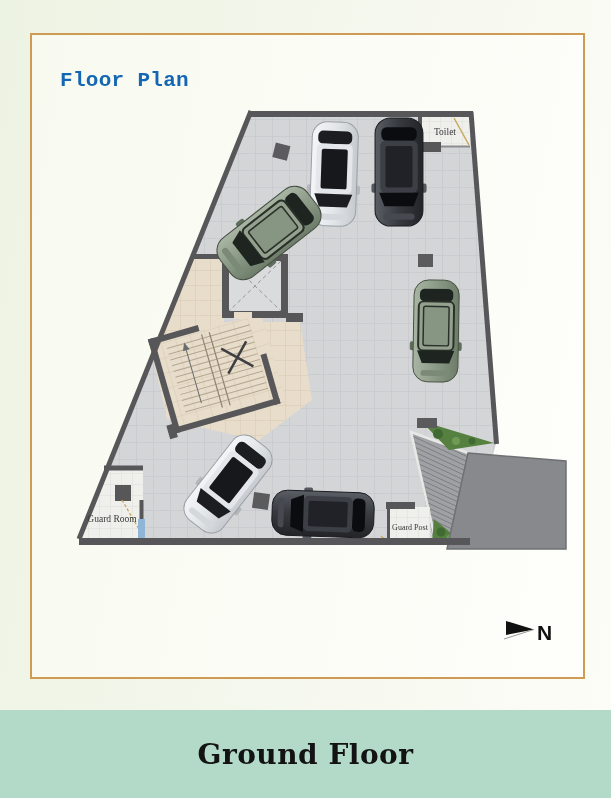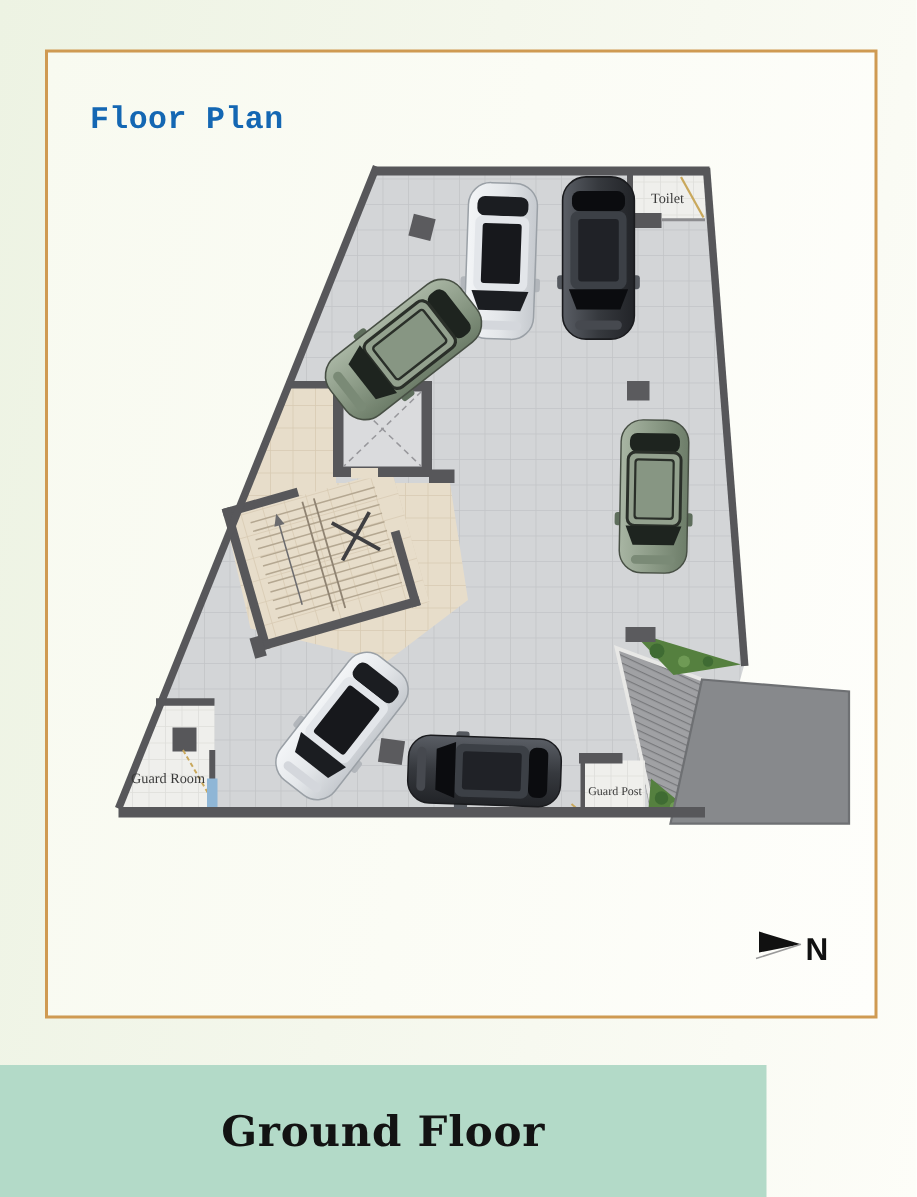--- a/index.html
+++ b/index.html
@@ -12,21 +12,21 @@
     position:absolute;left:30px;top:33px;width:551px;height:642px;
     border:2px solid #cf9a52;
     background:linear-gradient(100deg,#f8faf0 0%,#fbfcf5 50%,#fefefb 100%);
   }
   .title{
     position:absolute;left:28px;top:24px;
     font-family:Liberation Mono, monospace;font-weight:bold;
     font-size:21px;letter-spacing:.3px;color:#1467b3;margin-top:10px;
   }
   .banner{
-    position:absolute;left:0;top:710px;width:511px;height:88px;
+    position:absolute;left:0;top:710px;width:611px;height:88px;
     background:#b3dac8;display:flex;align-items:center;justify-content:center;
   }
   .banner span{
     font-family:"DejaVu Serif",serif;font-weight:bold;
     font-size:28px;letter-spacing:.5px;color:#131313;
   }
   svg.plan{position:absolute;left:0;top:0;}
   .plan-label{font-family:"Liberation Serif",serif;fill:#3a3a3a;}
   .compass-n{font-family:"Liberation Sans",sans-serif;font-weight:bold;fill:#111;}
 </style>

